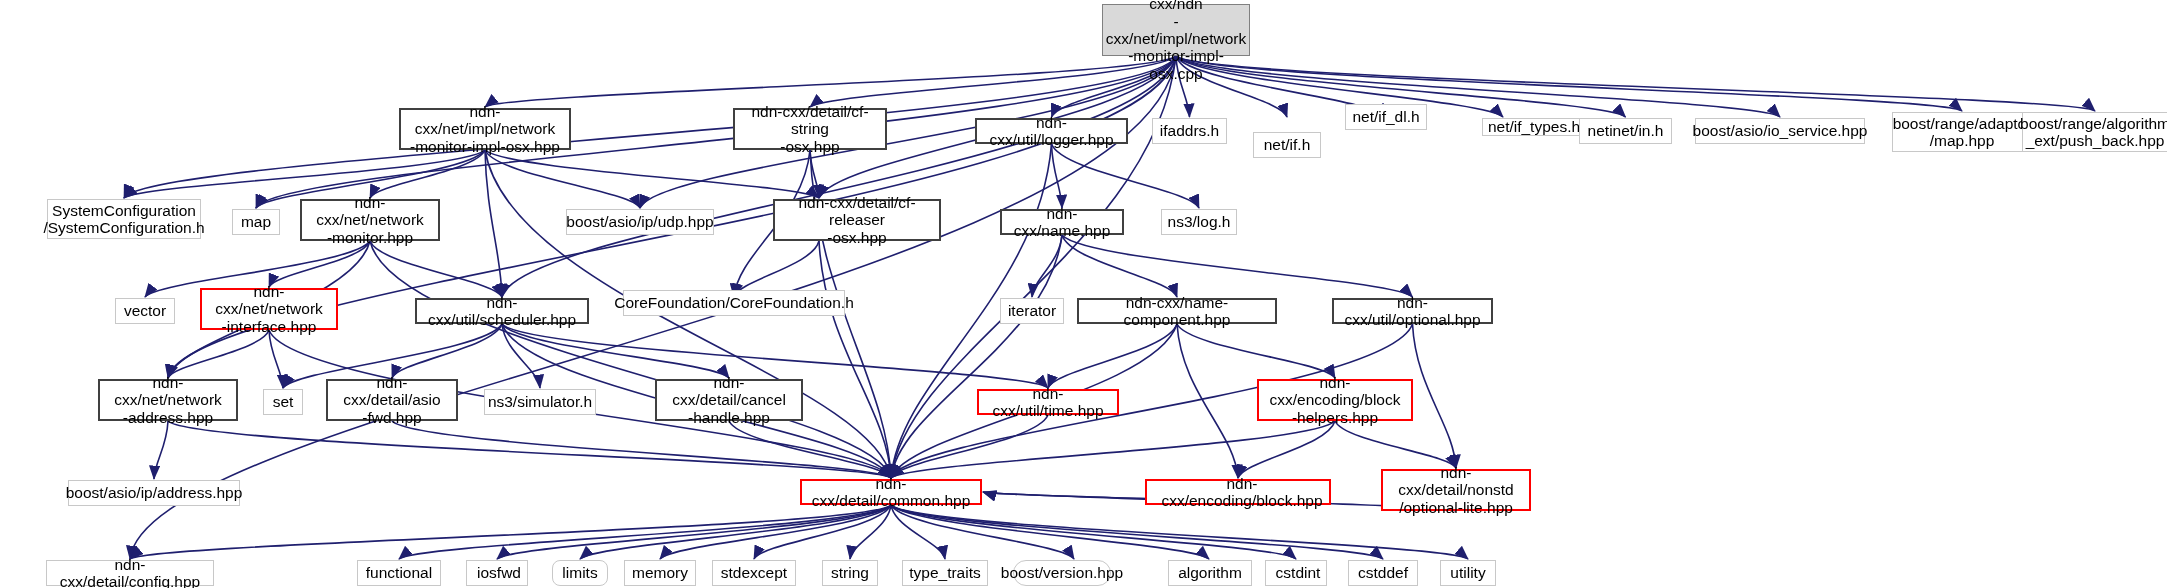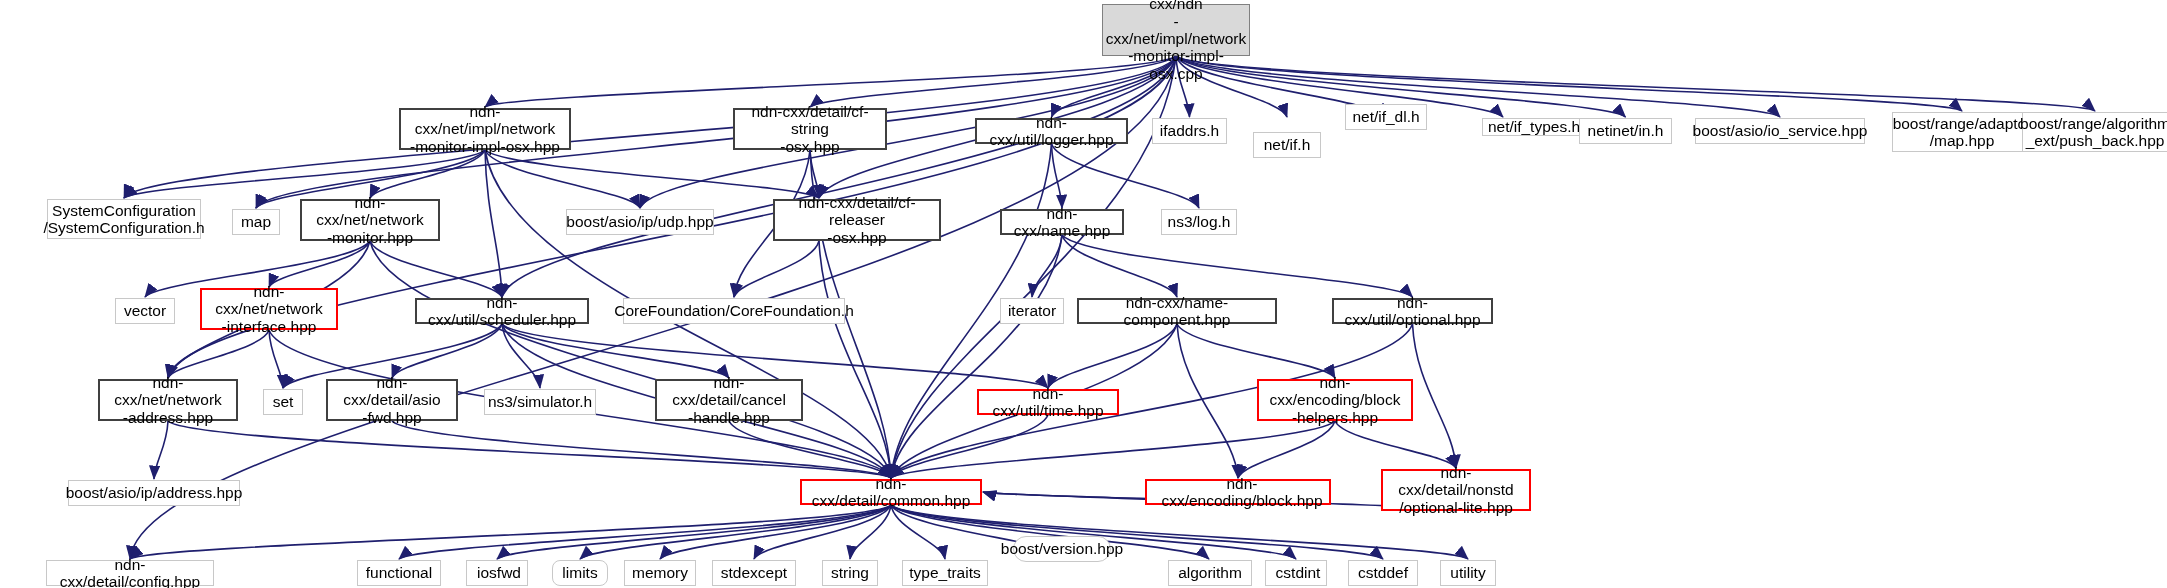--- a/index.html
+++ b/index.html
@@ -149,21 +149,21 @@
 -monitor.hpp</div>
       <div class="node plain" style="left: 566px; top: 209px; width: 148px; height: 26px;">boost/asio/ip/udp.hpp</div>
       <div class="node strong" style="left: 735px; top: 199px; width: 168px; height: 42px; margin-left: 38px;">ndn-cxx/detail/cf-releaser
 -osx.hpp</div>
       <div class="node strong" style="left: 1000px; top: 209px; width: 124px; height: 26px;">ndn-cxx/name.hpp</div>
       <div class="node plain" style="left: 1161px; top: 209px; width: 76px; height: 26px;">ns3/log.h</div>
       <div class="node plain" style="left: 115px; top: 298px; width: 60px; height: 26px;">vector</div>
       <div class="node red" style="left: 200px; top: 288px; width: 138px; height: 42px;">ndn-cxx/net/network
 -interface.hpp</div>
       <div class="node strong" style="left: 415px; top: 298px; width: 174px; height: 26px;">ndn-cxx/util/scheduler.hpp</div>
-      <div class="node plain" style="left: 623px; top: 298px; width: 222px; height: 26px;">CoreFoundation/CoreFoundation.h</div>
+      <div class="node plain" style="left: 623px; top: 290px; width: 222px; height: 26px;">CoreFoundation/CoreFoundation.h</div>
       <div class="node plain" style="left: 1000px; top: 298px; width: 64px; height: 26px;">iterator</div>
       <div class="node strong" style="left: 1077px; top: 298px; width: 200px; height: 26px;">ndn-cxx/name-component.hpp</div>
       <div class="node strong" style="left: 1332px; top: 298px; width: 161px; height: 26px;">ndn-cxx/util/optional.hpp</div>
       <div class="node strong" style="left: 98px; top: 379px; width: 140px; height: 42px;">ndn-cxx/net/network
 -address.hpp</div>
       <div class="node plain" style="left: 263px; top: 389px; width: 40px; height: 26px;">set</div>
       <div class="node strong" style="left: 326px; top: 379px; width: 132px; height: 42px;">ndn-cxx/detail/asio
 -fwd.hpp</div>
       <div class="node plain" style="left: 484px; top: 389px; width: 112px; height: 26px;">ns3/simulator.h</div>
       <div class="node strong" style="left: 655px; top: 379px; width: 148px; height: 42px;">ndn-cxx/detail/cancel
@@ -176,20 +176,20 @@
       <div class="node red" style="left: 1381px; top: 469px; width: 150px; height: 42px;">ndn-cxx/detail/nonstd
 /optional-lite.hpp</div>
       <div class="node plain" style="left: 46px; top: 560px; width: 168px; height: 26px;">ndn-cxx/detail/config.hpp</div>
       <div class="node plain" style="left: 357px; top: 560px; width: 84px; height: 26px;">functional</div>
       <div class="node plain" style="left: 466px; top: 560px; width: 62px; height: 26px; padding-left: 8px;">iosfwd</div>
       <div class="node plain" style="left: 552px; top: 560px; width: 56px; height: 26px; border-radius: 8px;">limits</div>
       <div class="node plain" style="left: 624px; top: 560px; width: 72px; height: 26px;">memory</div>
       <div class="node plain" style="left: 712px; top: 560px; width: 84px; height: 26px;">stdexcept</div>
       <div class="node plain" style="left: 822px; top: 560px; width: 56px; height: 26px;">string</div>
       <div class="node plain" style="left: 902px; top: 560px; width: 86px; height: 26px;">type_traits</div>
-      <div class="node plain" style="left: 1013px; top: 536px; width: 98px; height: 26px; border-radius: 13px;">boost/version.hpp</div>
+      <div class="node plain" style="left: 1013px; top: 560px; width: 98px; height: 26px; border-radius: 13px;">boost/version.hpp</div>
       <div class="node plain" style="left: 1168px; top: 560px; width: 84px; height: 26px;">algorithm</div>
       <div class="node plain" style="left: 1265px; top: 560px; width: 62px; height: 26px; padding-left: 8px;">cstdint</div>
       <div class="node plain" style="left: 1348px; top: 560px; width: 70px; height: 26px;">cstddef</div>
       <div class="node plain" style="left: 1440px; top: 560px; width: 56px; height: 26px;">utility</div>
       <div class="node plain" style="left: 68px; top: 480px; width: 172px; height: 26px;">boost/asio/ip/address.hpp</div>
     </div>
 </div>
 
 </body></html>

